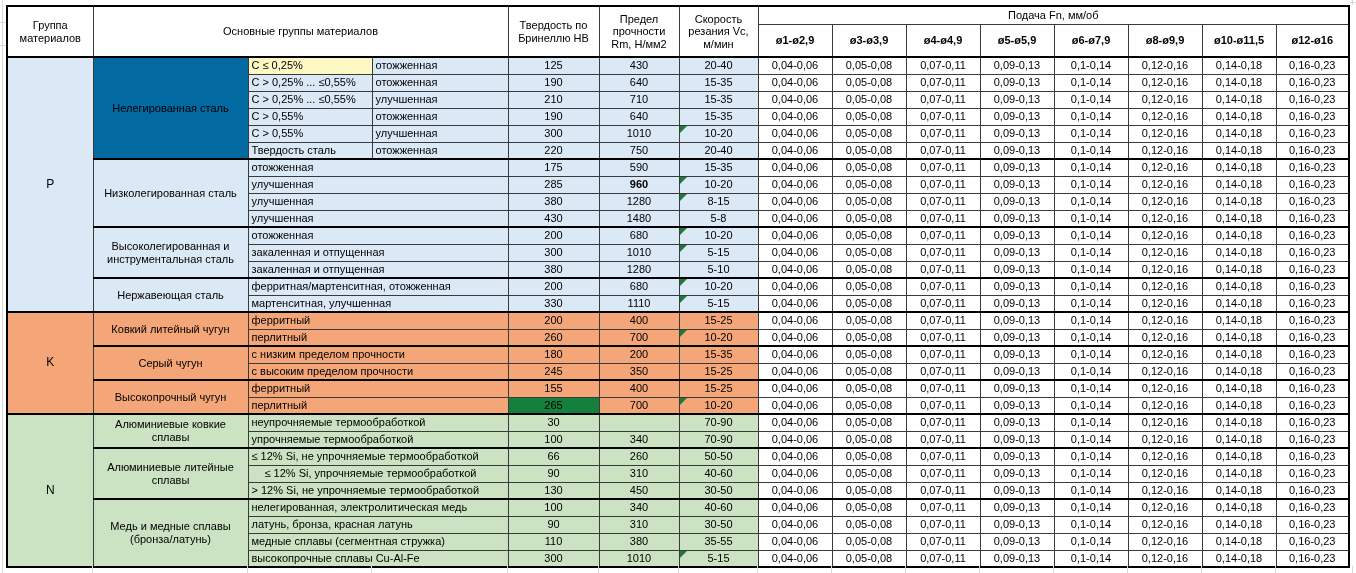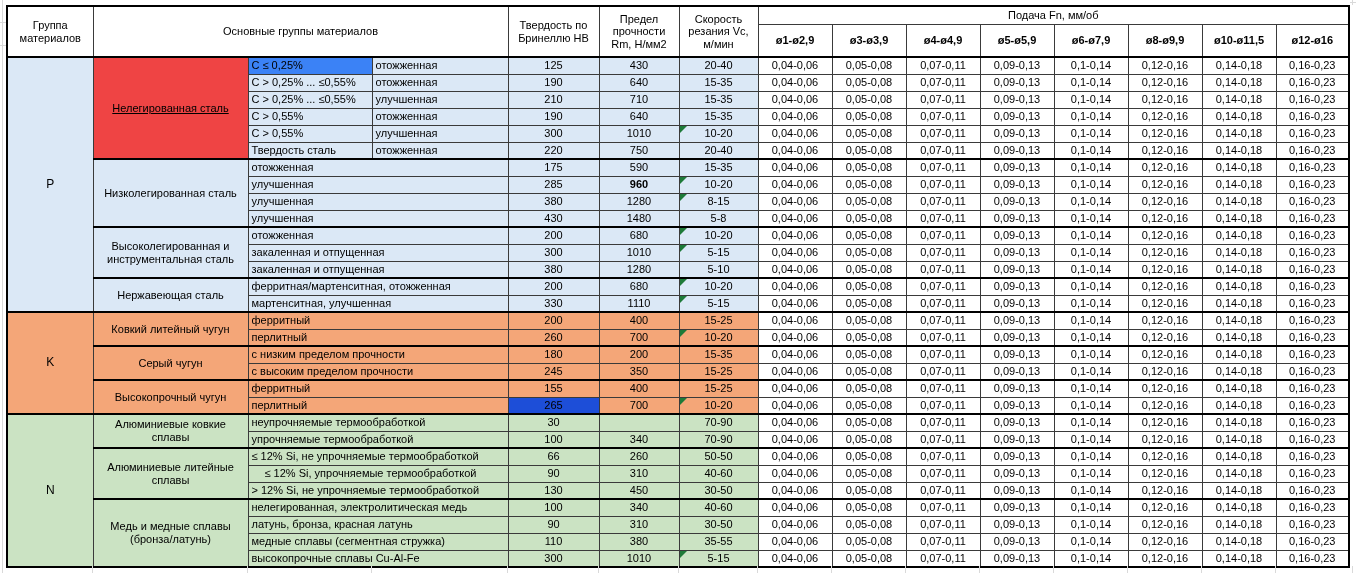--- a/index.html
+++ b/index.html
@@ -81,22 +81,22 @@
       <th class="feed-col">ø5-ø5,9</th>
       <th class="feed-col">ø6-ø7,9</th>
       <th class="feed-col">ø8-ø9,9</th>
       <th class="feed-col">ø10-ø11,5</th>
       <th class="feed-col">ø12-ø16</th>
     </tr>
   </thead>
   <tbody>
       <tr>
         <td class="gcell tk" rowspan="15" style="background: rgb(219, 232, 246);">P</td>
-        <td class="scell tk" rowspan="6" style="background: #ef4444; text-decoration: underline;">Нелегированная сталь</td>
-        <td class="mcell tk" style="background: #3b82f6;">C ≤ 0,25%</td>
+        <td class="scell tk" rowspan="6" style="background: #0369a1;">Нелегированная сталь</td>
+        <td class="mcell tk" style="background: #fef9c3;">C ≤ 0,25%</td>
         <td class="mcell tk" style="background: rgb(219, 232, 246);">отожженная</td>
         <td class="ncell tk" style="background: rgb(219, 232, 246);">125</td>
         <td class="ncell tk" style="background: rgb(219, 232, 246);">430</td>
         <td class="ncell tk" style="background: rgb(219, 232, 246);">20-40</td>
         <td class="fcell tk">0,04-0,06</td>
         <td class="fcell tk">0,05-0,08</td>
         <td class="fcell tk">0,07-0,11</td>
         <td class="fcell tk">0,09-0,13</td>
         <td class="fcell tk">0,1-0,14</td>
         <td class="fcell tk">0,12-0,16</td>
@@ -376,21 +376,21 @@
         <td class="fcell tk">0,05-0,08</td>
         <td class="fcell tk">0,07-0,11</td>
         <td class="fcell tk">0,09-0,13</td>
         <td class="fcell tk">0,1-0,14</td>
         <td class="fcell tk">0,12-0,16</td>
         <td class="fcell tk">0,14-0,18</td>
         <td class="fcell tk">0,16-0,23</td>
       </tr>
       <tr>
         <td class="mcell" colspan="2" style="background: rgb(244, 166, 120);">перлитный</td>
-        <td class="ncell" style="background: #1d4ed8;">265</td>
+        <td class="ncell" style="background: #15803d;">265</td>
         <td class="ncell" style="background: rgb(244, 166, 120);">700</td>
         <td class="ncell" style="background: rgb(244, 166, 120);">10-20<span class="flag" style="border-top-color: rgb(30, 122, 56);"></span></td>
         <td class="fcell">0,04-0,06</td>
         <td class="fcell">0,05-0,08</td>
         <td class="fcell">0,07-0,11</td>
         <td class="fcell">0,09-0,13</td>
         <td class="fcell">0,1-0,14</td>
         <td class="fcell">0,12-0,16</td>
         <td class="fcell">0,14-0,18</td>
         <td class="fcell">0,16-0,23</td>

